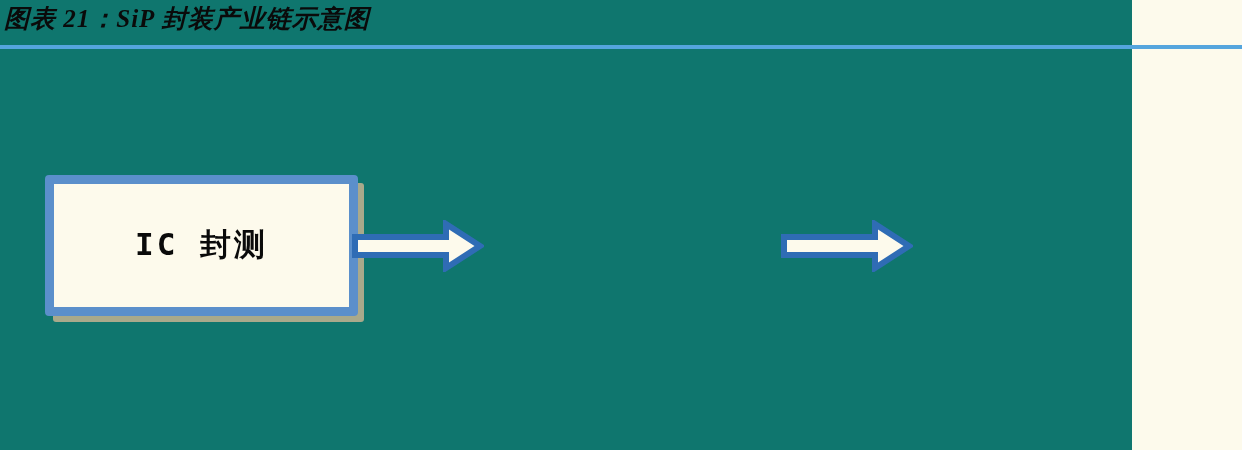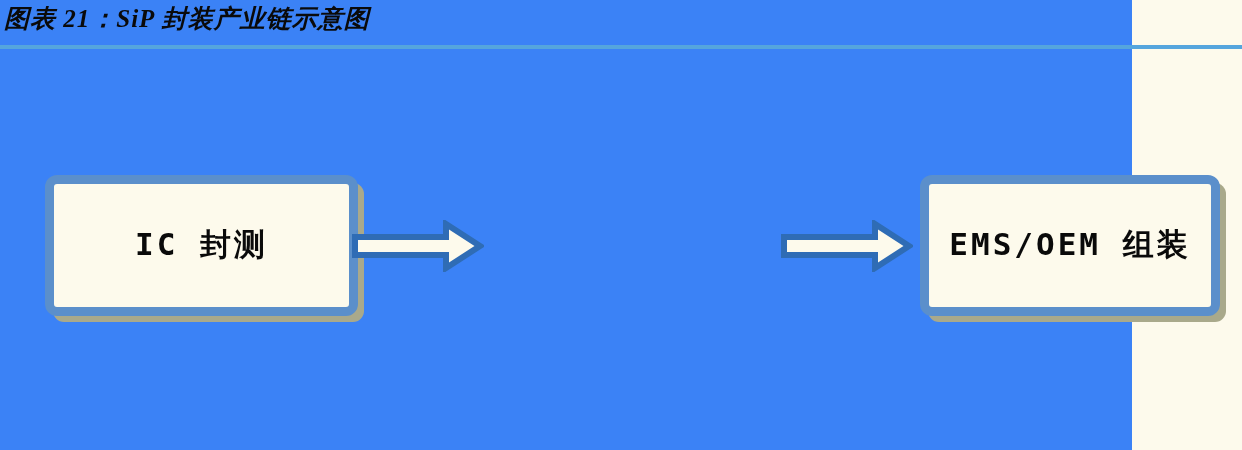--- a/index.html
+++ b/index.html
@@ -11,21 +11,21 @@
     height: 450px;
     background: #fdfaec;
     font-family: "Liberation Sans", sans-serif;
     overflow: hidden;
   }
 
   .page {
     position: relative;
     width: 1132px;
     height: 450px;
-    background: #3b82f6;
+    background: #0f766e;
   }
 
   
   .figure-header {
     position: absolute;
     left: 0;
     top: 0;
     width: 1242px;
     height: 52px;
   }
@@ -62,21 +62,21 @@
     height: 398px;
   }
 
   
   .node {
     position: absolute;
     box-sizing: border-box;
     height: 141px;
     background: #fdfaec;
     border: 9px solid #5b8fcb;
-    border-radius: 12px;
+    border-radius: 4px;
     box-shadow: 7px 7px 0 -1px #a9a98b;
     display: flex;
     align-items: center;
     justify-content: center;
   }
 
   .node-label {
     font-family: "DejaVu Sans Mono", "Liberation Mono", monospace;
     font-weight: bold;
     font-size: 31px;
@@ -120,18 +120,15 @@
       </svg>
     </div>
 
 
     <div class="arrow" id="arrow-1">
       <svg width="132" height="52" viewBox="0 0 132 52" xmlns="http://www.w3.org/2000/svg">
         <path d="M 3 17 L 94 17 L 94 4 L 128 26 L 94 48 L 94 35 L 3 35 Z" fill="#fdfaec" stroke="#2f6cb5" stroke-width="6" stroke-linejoin="miter" stroke-linecap="butt"></path>
       </svg>
     </div>
 
-    <div class="node" id="node-2">
-      <span class="node-label">EMS/OEM 组装</span>
-    </div>
 
   </div>
 </div>
 
 </body></html>

